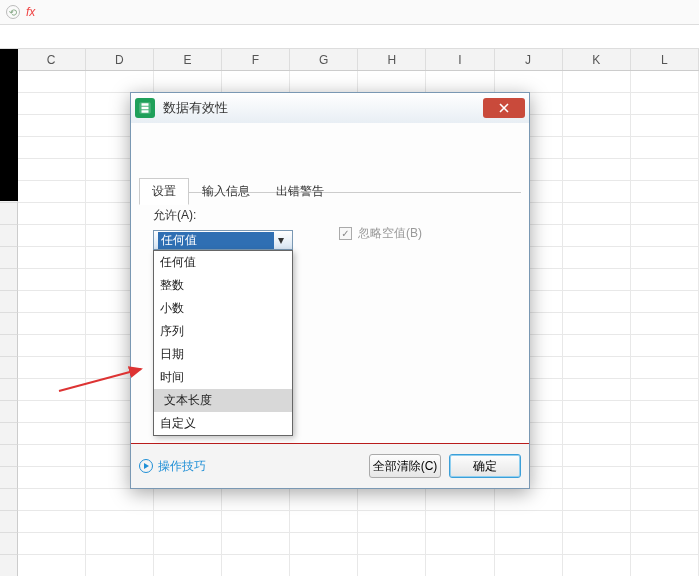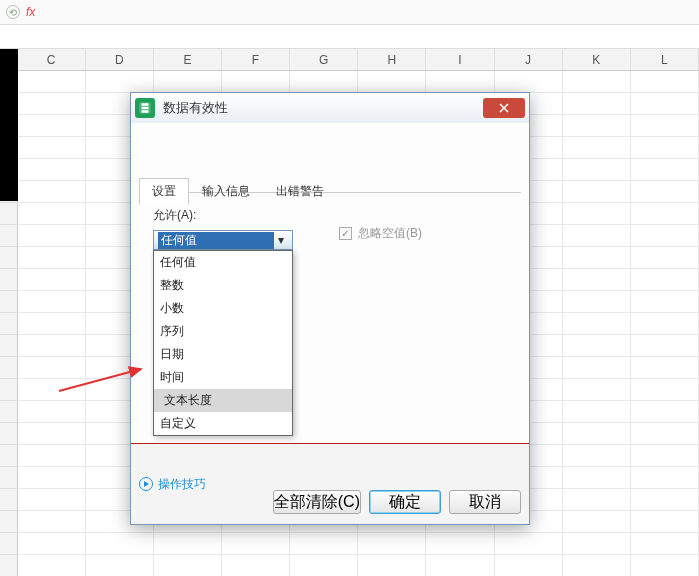--- a/index.html
+++ b/index.html
@@ -49,21 +49,21 @@
 .dropdown .opt.hover { background:#d8d8d8;padding-left:10px;}
 .checkbox-row { display:flex; align-items:center; font-size:12px; color:#999; margin-left:30px;}
 .checkbox-row .cb { width:13px; height:13px; border:1px solid #aaa; background:#f8f8f8; margin-right:6px; display:flex;align-items:center;justify-content:center; font-size:10px; color:#888;}
 .note-row { font-size:12px; color:#999; margin:6px 0 0 14px;}
 
 .dlgfooter { padding:10px 8px 10px 8px; border-top:1px solid #b91c1c; display:flex; align-items:center; background:#f4f4f4;}
 .tips { color:#1f8fd6; font-size:12px; display:flex; align-items:center; cursor:pointer;}
 .tips .ticon{ width:14px;height:14px;border:1.5px solid #1f8fd6;border-radius:50%;margin-right:5px;display:flex;align-items:center;justify-content:center;}
 .tips .ticon::after{content:"";width:0;height:0;border-left:5px solid #1f8fd6;border-top:3px solid transparent;border-bottom:3px solid transparent;margin-left:1px;}
 .spacer{flex:1;}
-.btn { min-width:72px; height:24px; margin-left:8px; font-size:16px; background:linear-gradient(#fdfdfd,#e6e6e6); border:1px solid #aaa; border-radius:3px; cursor:pointer; padding:0 0;margin-top:36px;}
+.btn { min-width:72px; height:24px; margin-left:8px; font-size:12px; background:linear-gradient(#fdfdfd,#e6e6e6); border:1px solid #aaa; border-radius:3px; cursor:pointer; padding:0 0;}
 .btn.primary { border:1px solid #3c9fd8; box-shadow:0 0 0 1px #8fcff0 inset;}
 
 
 .arrow-anno { position:absolute; top:319px; left:55px; z-index:30; pointer-events:none;}
 </style>
 </head>
 <body>
 
 <div class="toolbar">
   <span class="circ">⟲</span>
@@ -441,21 +441,20 @@
     <div class="note-row">有单元格应用这些更改(P)</div>
   </div>
   <div class="dlgfooter">
     <span class="tips">
         <span class="ticon"></span>
         <span>操作技巧</span>
       </span>
     <span class="spacer"></span>
     <button class="btn">全部清除(C)</button>
     <button class="btn primary">确定</button>
-    <button class="btn">取消</button>
   </div>
 </div>
 
 <svg class="arrow-anno" width="100" height="80">
   <defs>
       <marker id="ah" markerWidth="8" markerHeight="8" refX="6" refY="3" orient="auto">
         <path d="M0,0 L7,3 L0,6 z" fill="#d33"></path>
       </marker>
     </defs>
   <line x1="4" y1="72" x2="86" y2="50" stroke="#d33" stroke-width="2" marker-end="url(#ah)"></line>

